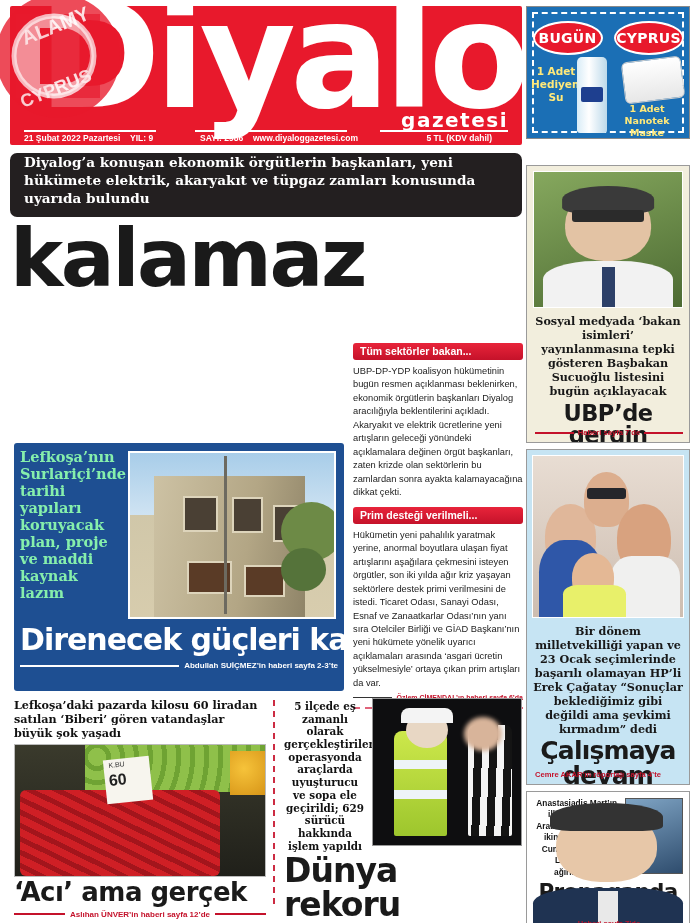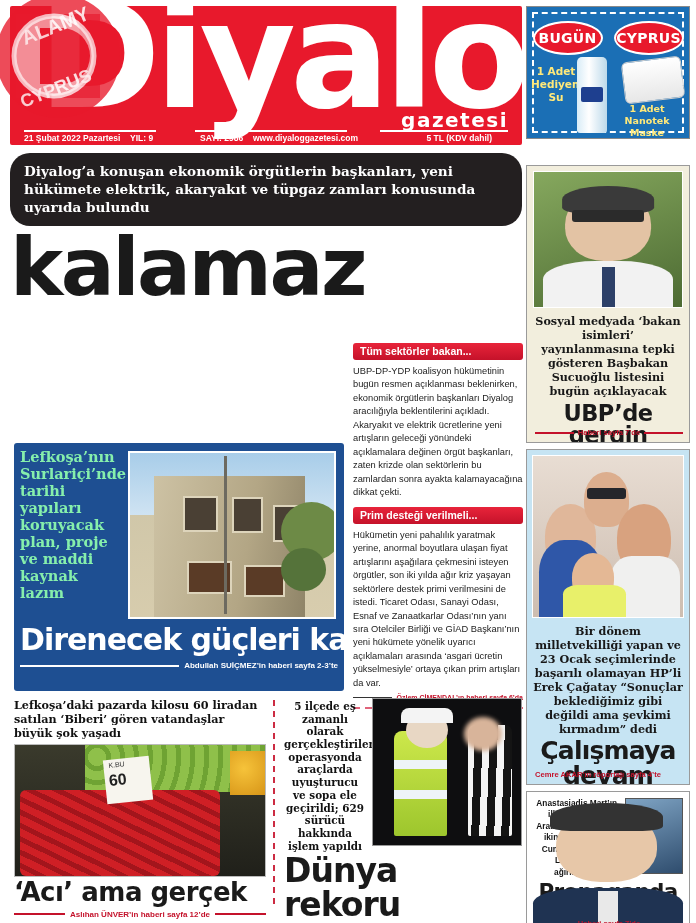--- a/index.html
+++ b/index.html
@@ -74,22 +74,22 @@
   .mi-year  { left: 120px; }
   .mi-issue { left: 190px; }
   .mi-web   { left: 243px; }
   .mi-price { right: 30px; }
 
   
   .banner {
     margin-top: 8px;
     width: 512px;
     background: #231f20;
-    border-radius: 20px;
-    padding: 9px 14px 10px 14px;
+    border-radius: 7px;
+    padding: 0 14px 10px 14px;
     color: #fff;
     font-family: "DejaVu Serif", serif;
     font-weight: bold;
     font-size: 13.6px;
     line-height: 1.33;
   }
 
   
   .big-head {
     margin-top: 5px;

